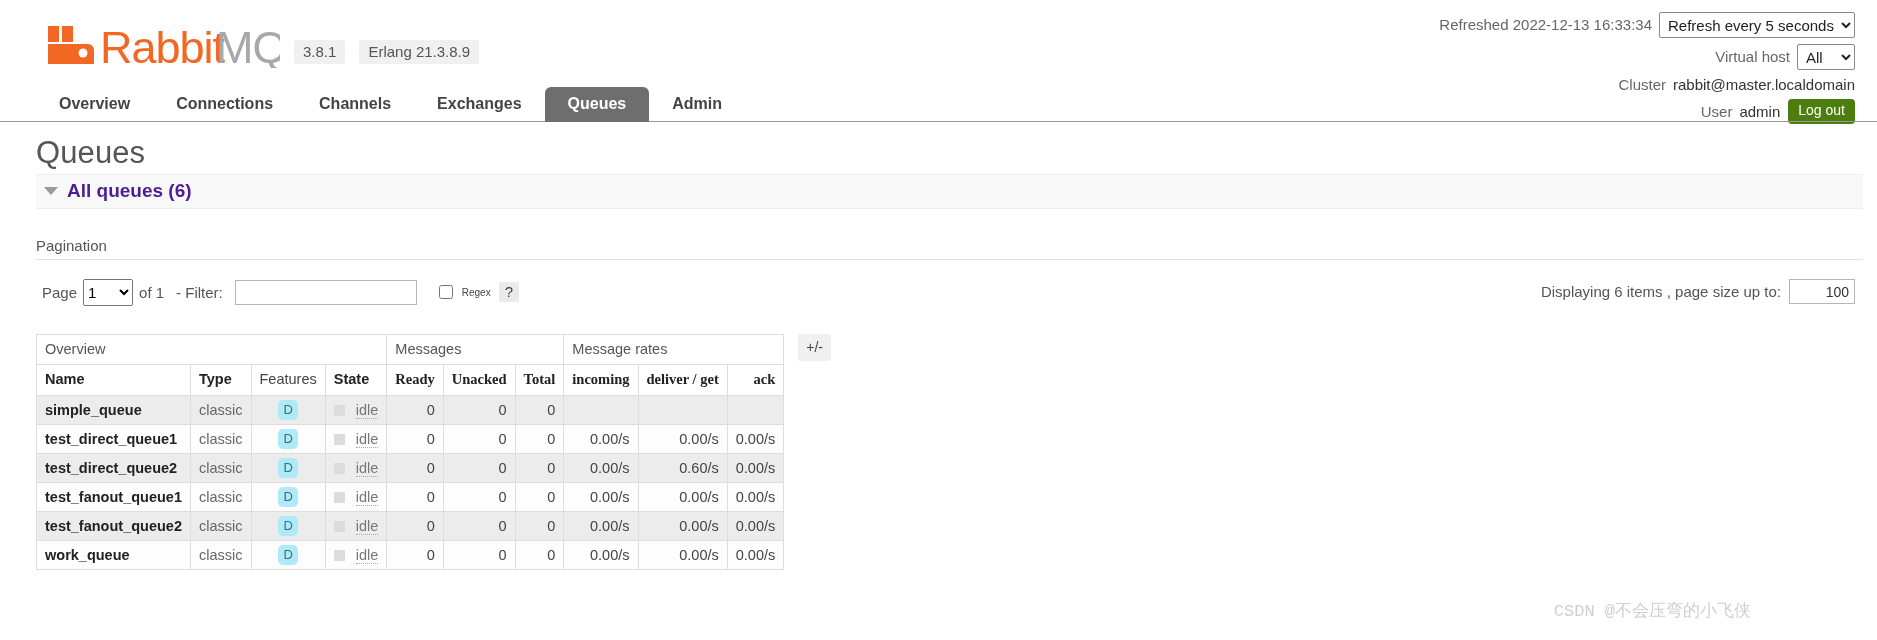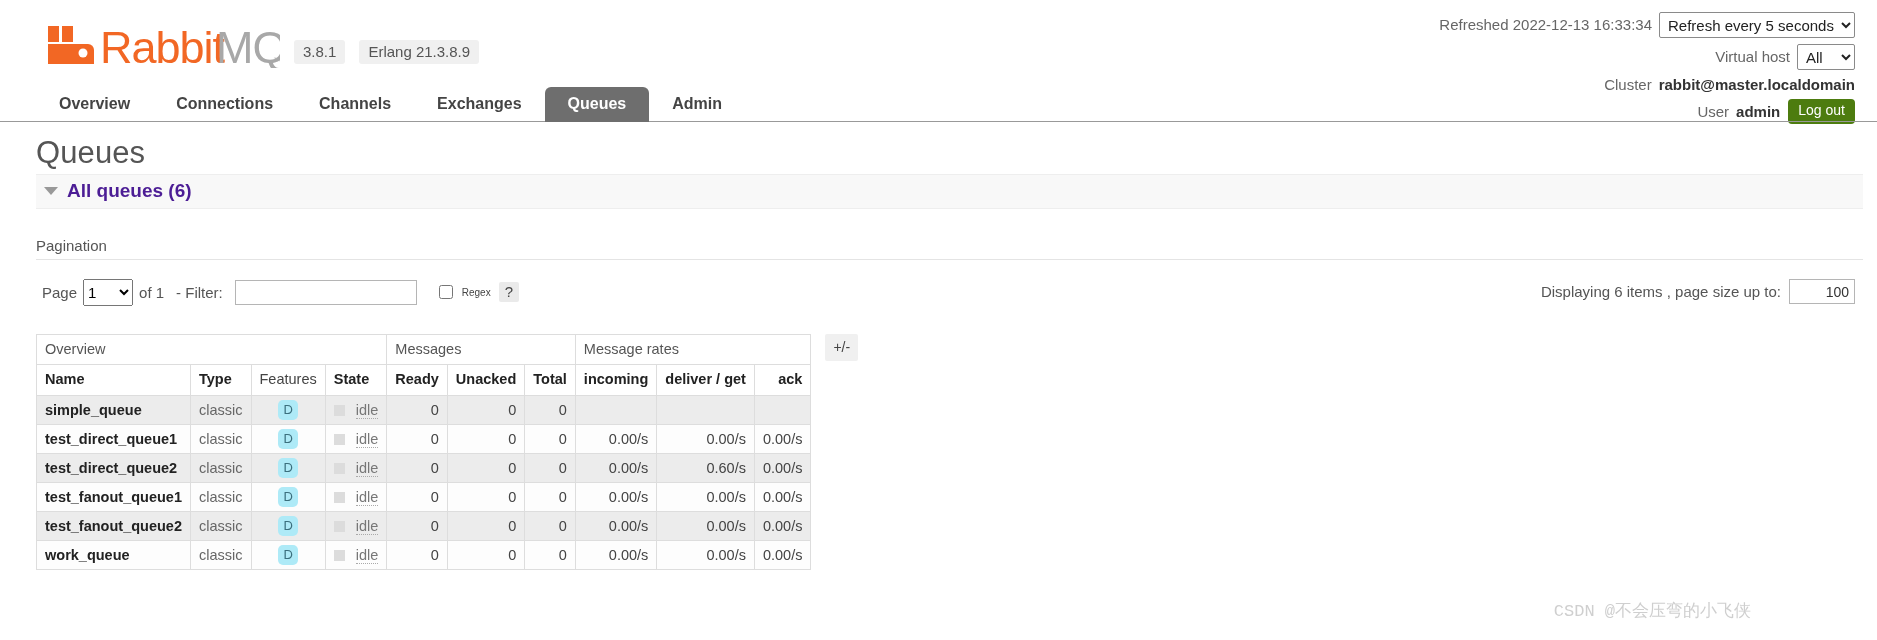--- a/index.html
+++ b/index.html
@@ -53,21 +53,21 @@
     line-height: 1.15;
   }
   .hr-row {
     display: flex;
     align-items: center;
     justify-content: flex-end;
     margin-bottom: 6px;
     white-space: nowrap;
   }
   .hr-label { margin-right: 7px; color: #666; font-size: 15px; }
-  .hr-strong { font-weight: bold; color: #333; }
+  .hr-strong { font-weight: normal; color: #333; }
   select.ui-select {
     font-family: "Liberation Sans", sans-serif;
     font-size: 15px;
     color: #222;
     padding: 2px 4px;
     border: 1px solid #8a8a8a;
     background: #fff;
     border-radius: 2px;
     height: 26px;
   }
@@ -263,21 +263,21 @@
   }
   
   tr.col-row th {
     background: #fff;
     text-align: left;
     color: #222;
     font-weight: bold;
     padding: 5px 8px 6px 8px;
   }
   tr.col-row th.nonsort { font-weight: normal; color: #444; }
-  tr.col-row th.num { text-align: right; }
+  tr.col-row th.num { text-align: right; font-family: Liberation Serif, serif; }
 
   tbody tr.alt td { background: #ececec; }
   tbody tr td { background: #fdfdfd; }
   td.name { font-weight: bold; color: #222; padding-right: 18px; }
   td.type { color: #666; }
   td.num { text-align: right; color: #444; }
   td.center { text-align: center; }
 
   .feat-badge {
     display: inline-block;

